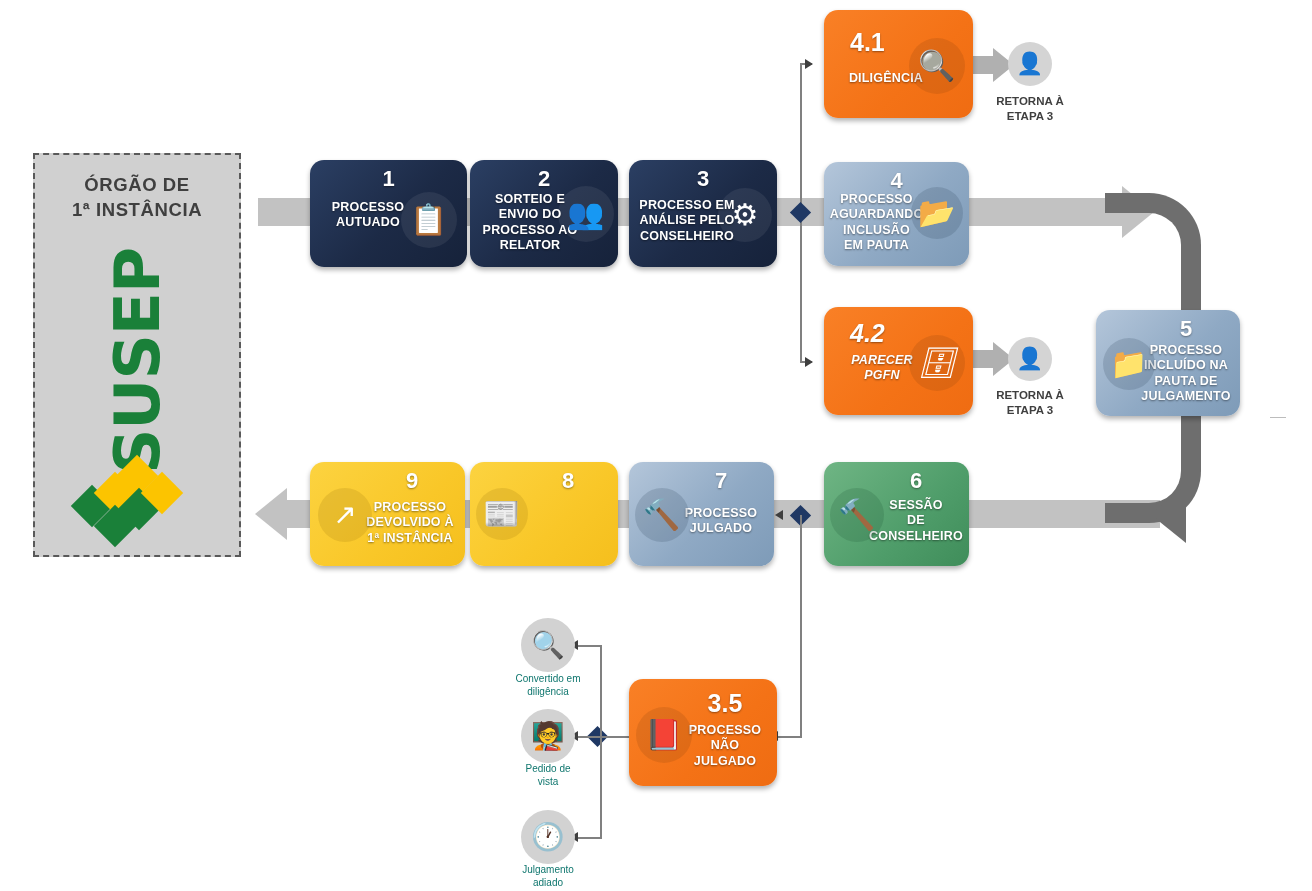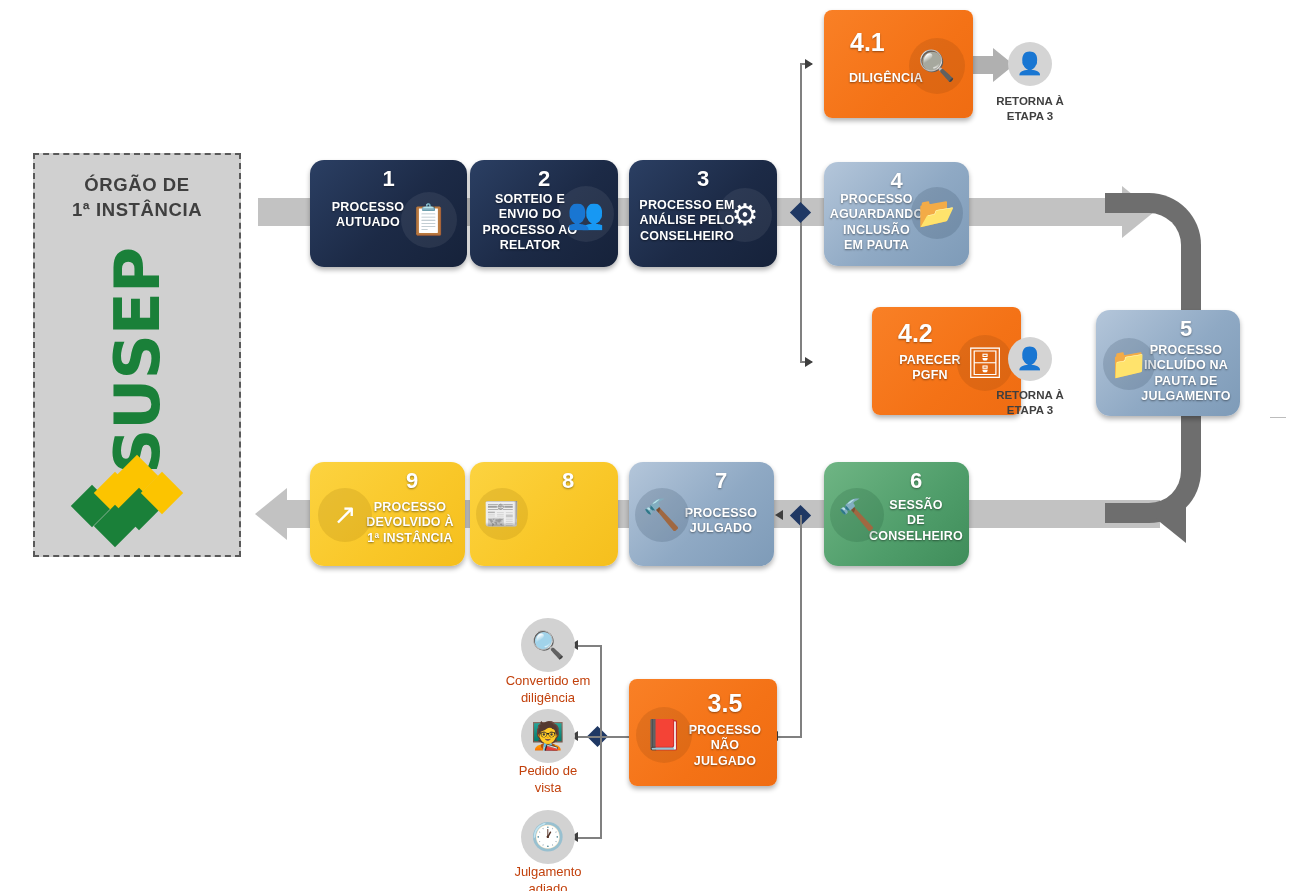--- a/index.html
+++ b/index.html
@@ -123,21 +123,21 @@
     position: absolute;
     border-radius: 50%;
     display: flex; align-items: center; justify-content: center;
     font-size: 30px;
     line-height: 1;
   }
 
   
   .navy { background: linear-gradient(135deg,#2b3f63 0%,#1c2a46 55%,#16223a 100%); }
   .steelblue { background: linear-gradient(135deg,#b4c6da 0%,#8fa9c4 55%,#7e9bb8 100%); }
-  .orange { background: linear-gradient(135deg,#f98026 0%,#f47216 60%,#ef6c12 100%); border-radius: 8px; }
+  .orange { background: linear-gradient(135deg,#f98026 0%,#f47216 60%,#ef6c12 100%); }
   .yellow { background: linear-gradient(135deg,#fcd340 0%,#f9c728 60%,#f5bf1d 100%); }
   .green  { background: linear-gradient(135deg,#6fb584 0%,#4f9d6a 60%,#3f8d5a 100%); }
 
   
   .endnode {
     position: absolute;
     width: 44px; height: 44px;
     border-radius: 50%;
     background: #d4d4d4;
     display: flex; align-items: center; justify-content: center;
@@ -156,22 +156,22 @@
     position: absolute;
     width: 54px; height: 54px;
     border-radius: 50%;
     background: #d2d2d2;
     display: flex; align-items: center; justify-content: center;
     font-size: 27px; line-height: 1;
   }
   .outnode-label {
     position: absolute;
     text-align: center;
-    font-size: 13px;
-    color: #c2410c;
+    font-size: 10px;
+    color: #0f766e;
     line-height: 1.28;
     white-space: pre-line;
     width: 120px;
   }
 
   
   .diamond {
     position: absolute;
     width: 15px; height: 15px;
     background: #1f3864;
@@ -290,21 +290,21 @@
 EM PAUTA</div>
     <div class="glyph" style="right:6px; top:25px; width:52px; height:52px; background:rgba(40,60,85,.18);">📂</div>
   </div>
 
   <div class="pbox orange" style="left:824px; top:10px; width:149px; height:108px;">
     <div class="num" style="text-align:left; left:26px; top:18px; font-size:25px; width:auto;">4.1</div>
     <div class="lbl" style="left:14px; top:61px; width:96px; text-align:center;">DILIGÊNCIA</div>
     <div class="glyph" style="right:8px; top:28px; width:56px; height:56px; background:rgba(120,55,10,.16);">🔍</div>
   </div>
 
-  <div class="pbox orange" style="left:872px; top:307px; width:149px; height:108px;">
+  <div class="pbox orange" style="left:824px; top:307px; width:149px; height:108px;font-style:italic;">
     <div class="num" style="text-align:left; left:26px; top:12px; font-size:25px; width:auto;">4.2</div>
     <div class="lbl" style="left:10px; top:46px; width:96px; text-align:center;">PARECER
 PGFN</div>
     <div class="glyph" style="right:8px; top:28px; width:56px; height:56px; background:rgba(120,55,10,.16);">🗄</div>
   </div>
 
   <div class="pbox steelblue" style="left:1096px; top:310px; width:144px; height:106px;">
     <div class="num" style="left:40px; width:100px;">5</div>
     <div class="lbl" style="left:40px; top:33px; width:100px; text-align:center;">PROCESSO
 INCLUÍDO NA

